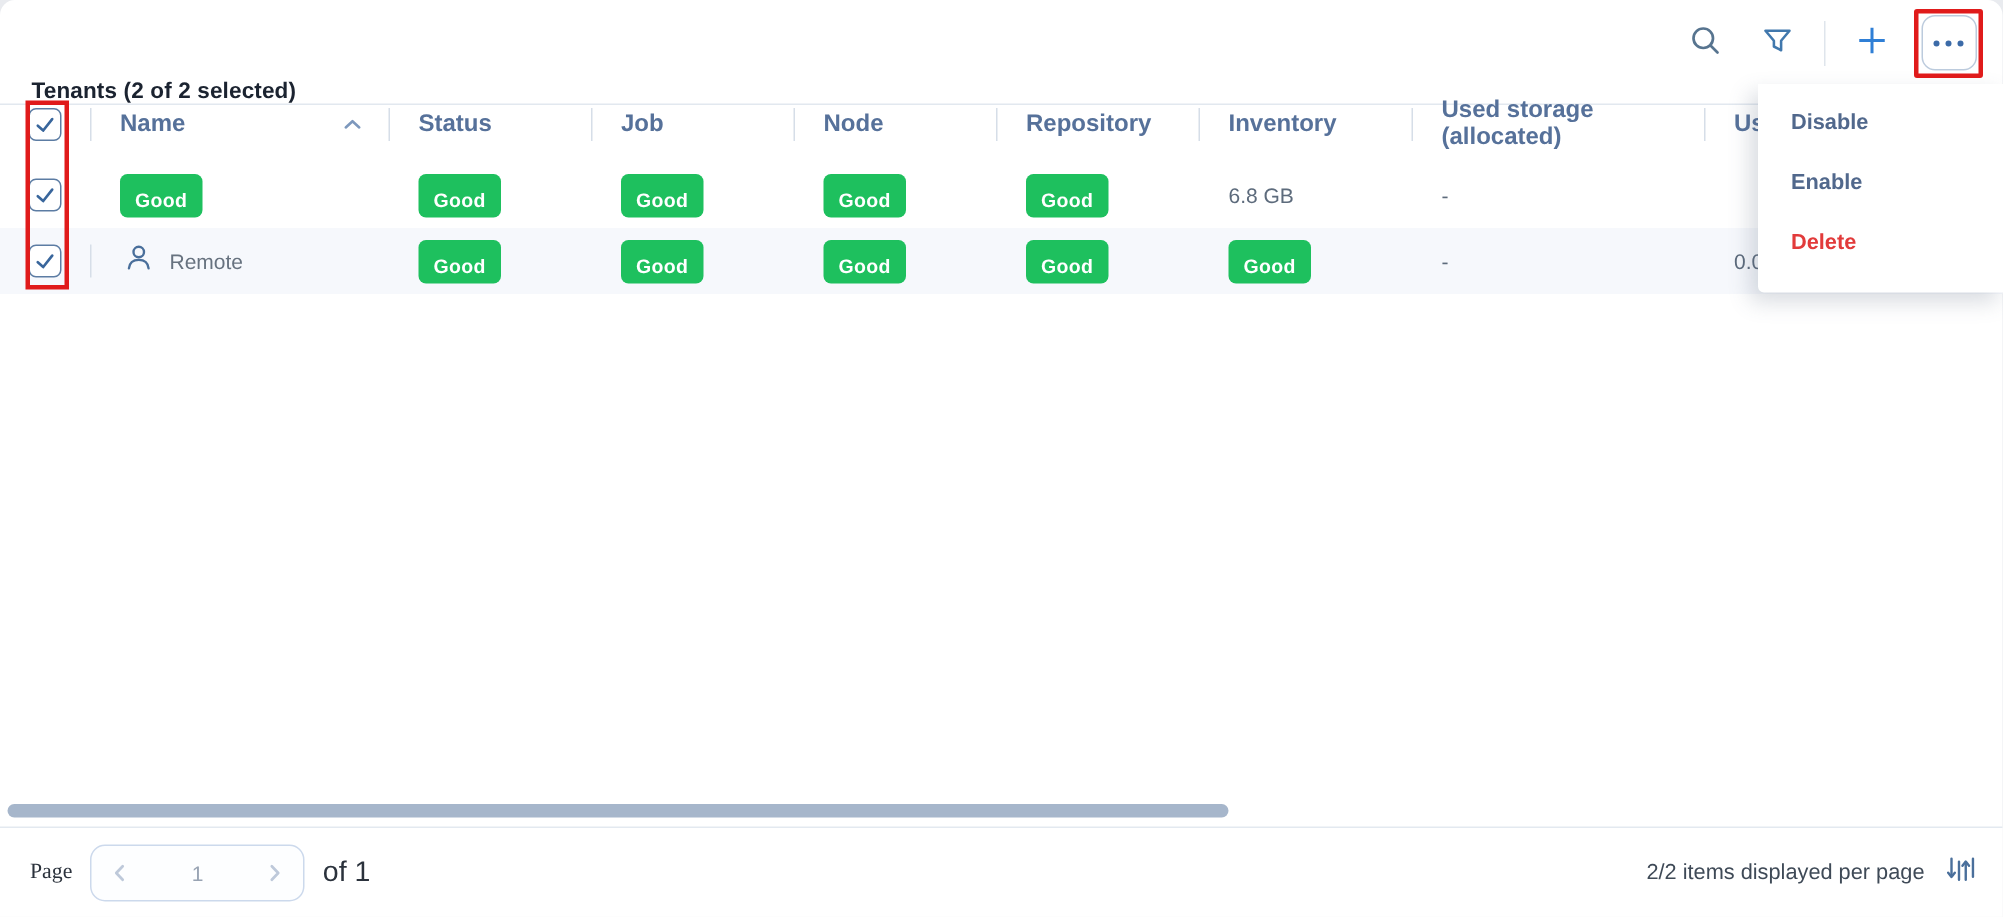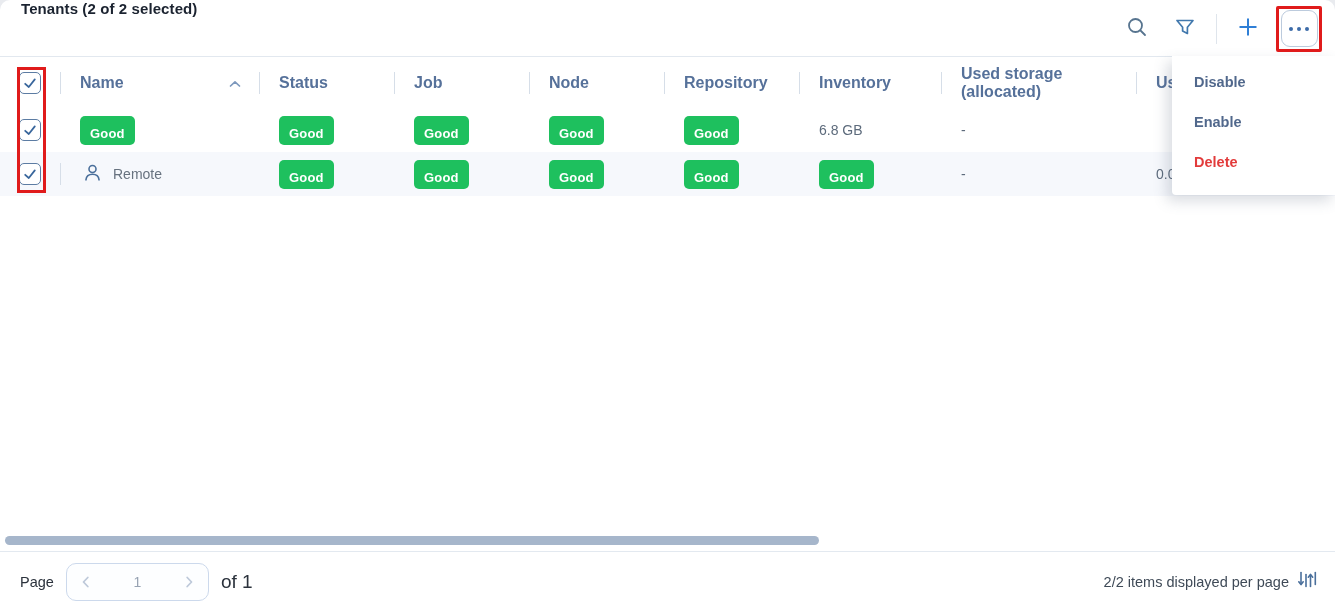--- a/index.html
+++ b/index.html
@@ -1,21 +1,21 @@
 <!DOCTYPE html>
 <html><head>
 <meta charset="utf-8">
 <style>
   * { margin:0; padding:0; box-sizing:border-box; }
   html,body { width:1335px; height:611px; }
   body { background:#e9ebef; font-family:"Liberation Sans", sans-serif; overflow:hidden; }
   .page { position:absolute; inset:0; background:#ffffff; border-radius:10px 10px 0 0; overflow:visible; }
 
   
-  .toolbar { position:absolute; top:0; left:0; right:0; height:57px; border-bottom:1px solid #e2e8ef; display:flex; align-items:flex-start; }
+  .toolbar { position:absolute; top:0; left:0; right:0; height:70px; border-bottom:1px solid #e2e8ef; display:flex; align-items:flex-end; }
   .title { font-size:15px; font-weight:bold; color:#1b2330; padding-left:21px; letter-spacing:.1px; }
   .toolbar-right { position:absolute; right:14px; top:0; height:57px; display:flex; align-items:center; gap:10px; }
   .tool-btn { width:38px; height:38px; display:flex; align-items:center; justify-content:center; border-radius:8px; background:transparent; border:none; cursor:pointer; }
   .v-divider { width:1px; height:30px; background:#dfe5ec; margin:0 2px; }
   .more-wrap { position:relative; width:44px; height:44px; display:flex; align-items:center; justify-content:center; }
   .more-btn { width:37px; height:37px; border:1px solid #bccbdd; border-radius:9px; background:#fff; display:flex; align-items:center; justify-content:center; gap:4px; cursor:pointer; }
   .dot { width:4px; height:4px; border-radius:50%; background:#3c6ba8; }
   .annot { position:absolute; border:3px solid #e01b1b; pointer-events:none; z-index:30; }
   .annot-more { inset:-1px; border-radius:2px; }
   .annot-checks { left:17px; top:67px; width:29px; height:126px; z-index:5; }
@@ -41,26 +41,26 @@
           box-shadow:-5px 6px 14px rgba(80,95,120,.22); border-radius:0 0 0 4px; padding-top:6px; }
   .menu-item { height:40px; display:flex; align-items:center; padding-left:22px; font-size:14.5px; color:#51688c; cursor:pointer;font-weight:bold; }
   .menu-item.danger { color:#e23b3b; }
 
   
   .hscroll-track { position:absolute; left:0; right:0; top:533px; height:15px; }
   .hscroll-thumb { position:absolute; left:5px; top:3px; width:814px; height:9px; border-radius:5px; background:#a6b6cb; cursor:grab; }
 
   
   .footer { position:absolute; left:0; right:0; top:551px; height:60px; border-top:1px solid #e3e9f0; display:flex; align-items:center; background:#fff; border-radius:0; }
-  .page-label { font-size:14.5px; color:#2b323c; margin-left:20px; }
+  .page-label { font-size:14.5px; color:#2b323c; margin-left:20px;font-family:Liberation Serif, serif; }
   .pager { margin-left:12px; width:143px; height:38px; border:1px solid #ccd9ec; border-radius:10px; background:#fdfeff; display:flex; align-items:center; justify-content:space-between; padding:0 12px; }
   .pager-btn { background:none; border:none; cursor:pointer; display:flex; align-items:center; }
   .page-value { font-size:14px; color:#98a3b3; }
   .of-label { font-size:19px; color:#2b323c; margin-left:12px; }
-  .footer-right { margin-left:auto; display:flex; align-items:center; gap:9px; padding-right:18px; }
+  .footer-right { margin-left:auto; display:flex; align-items:center; gap:15px; padding-right:18px; }
   .items-summary { font-size:14.5px; color:#3f4a57; }
 </style>
 </head>
 <body>
 
 <div class="page">
 
   <div class="toolbar">
     <div class="title">Tenants (2 of 2 selected)</div>
     <div class="toolbar-right">

